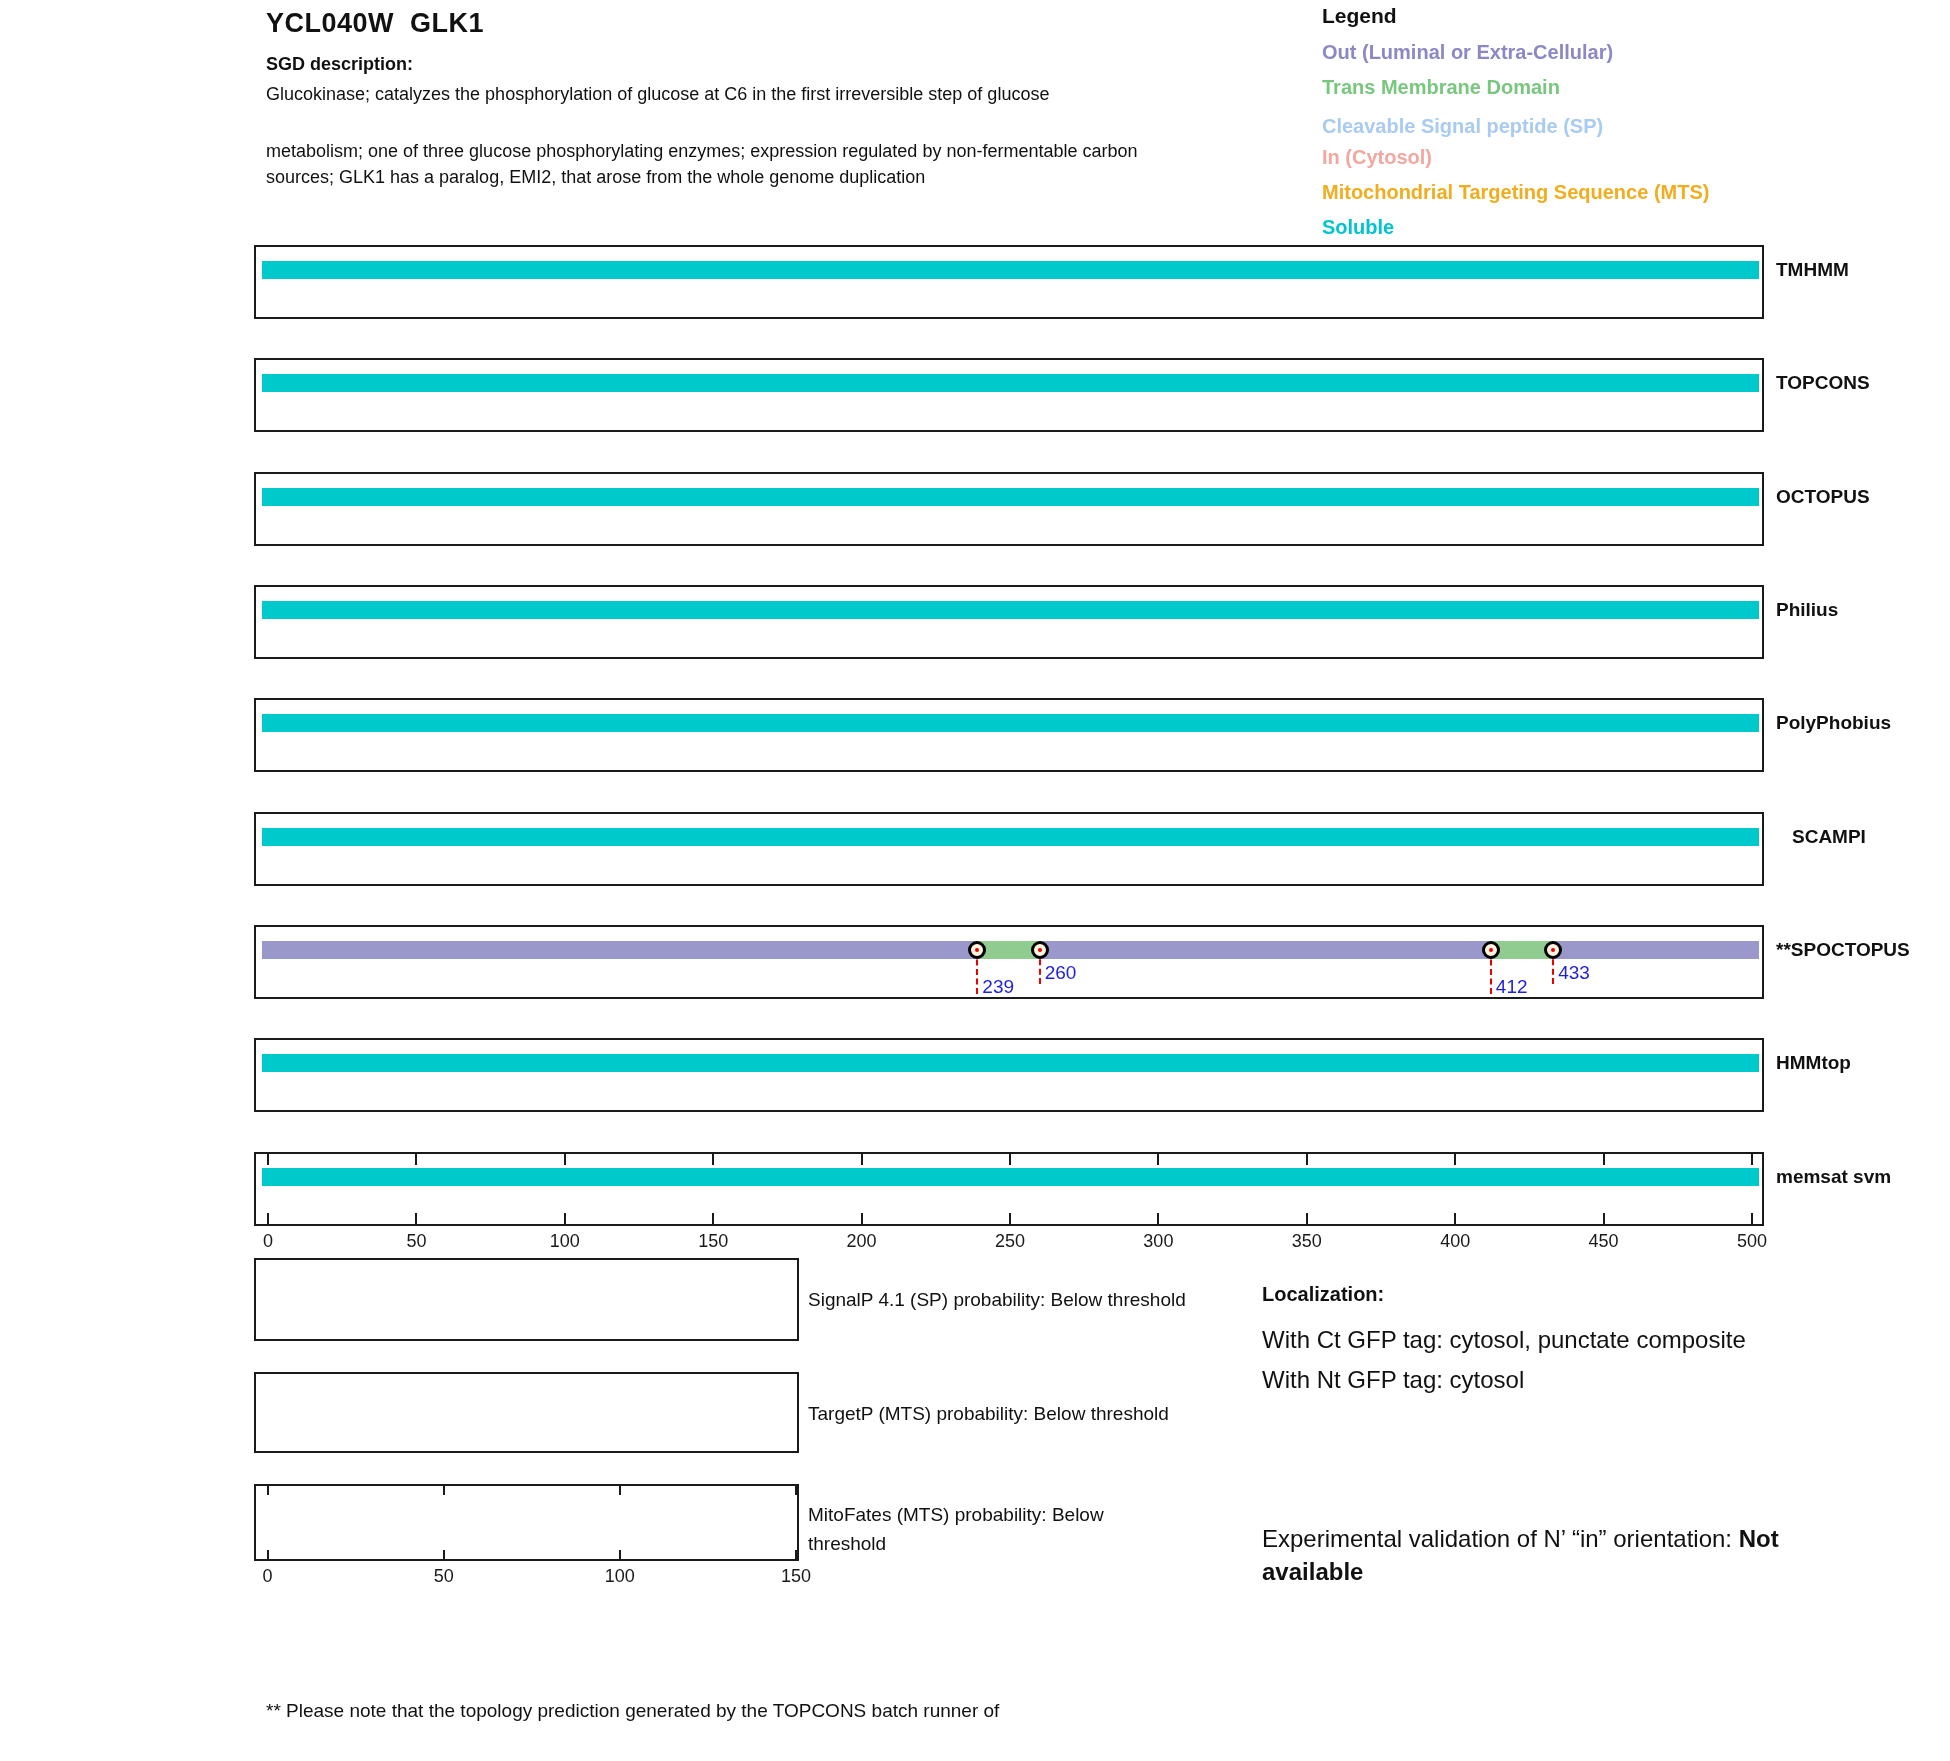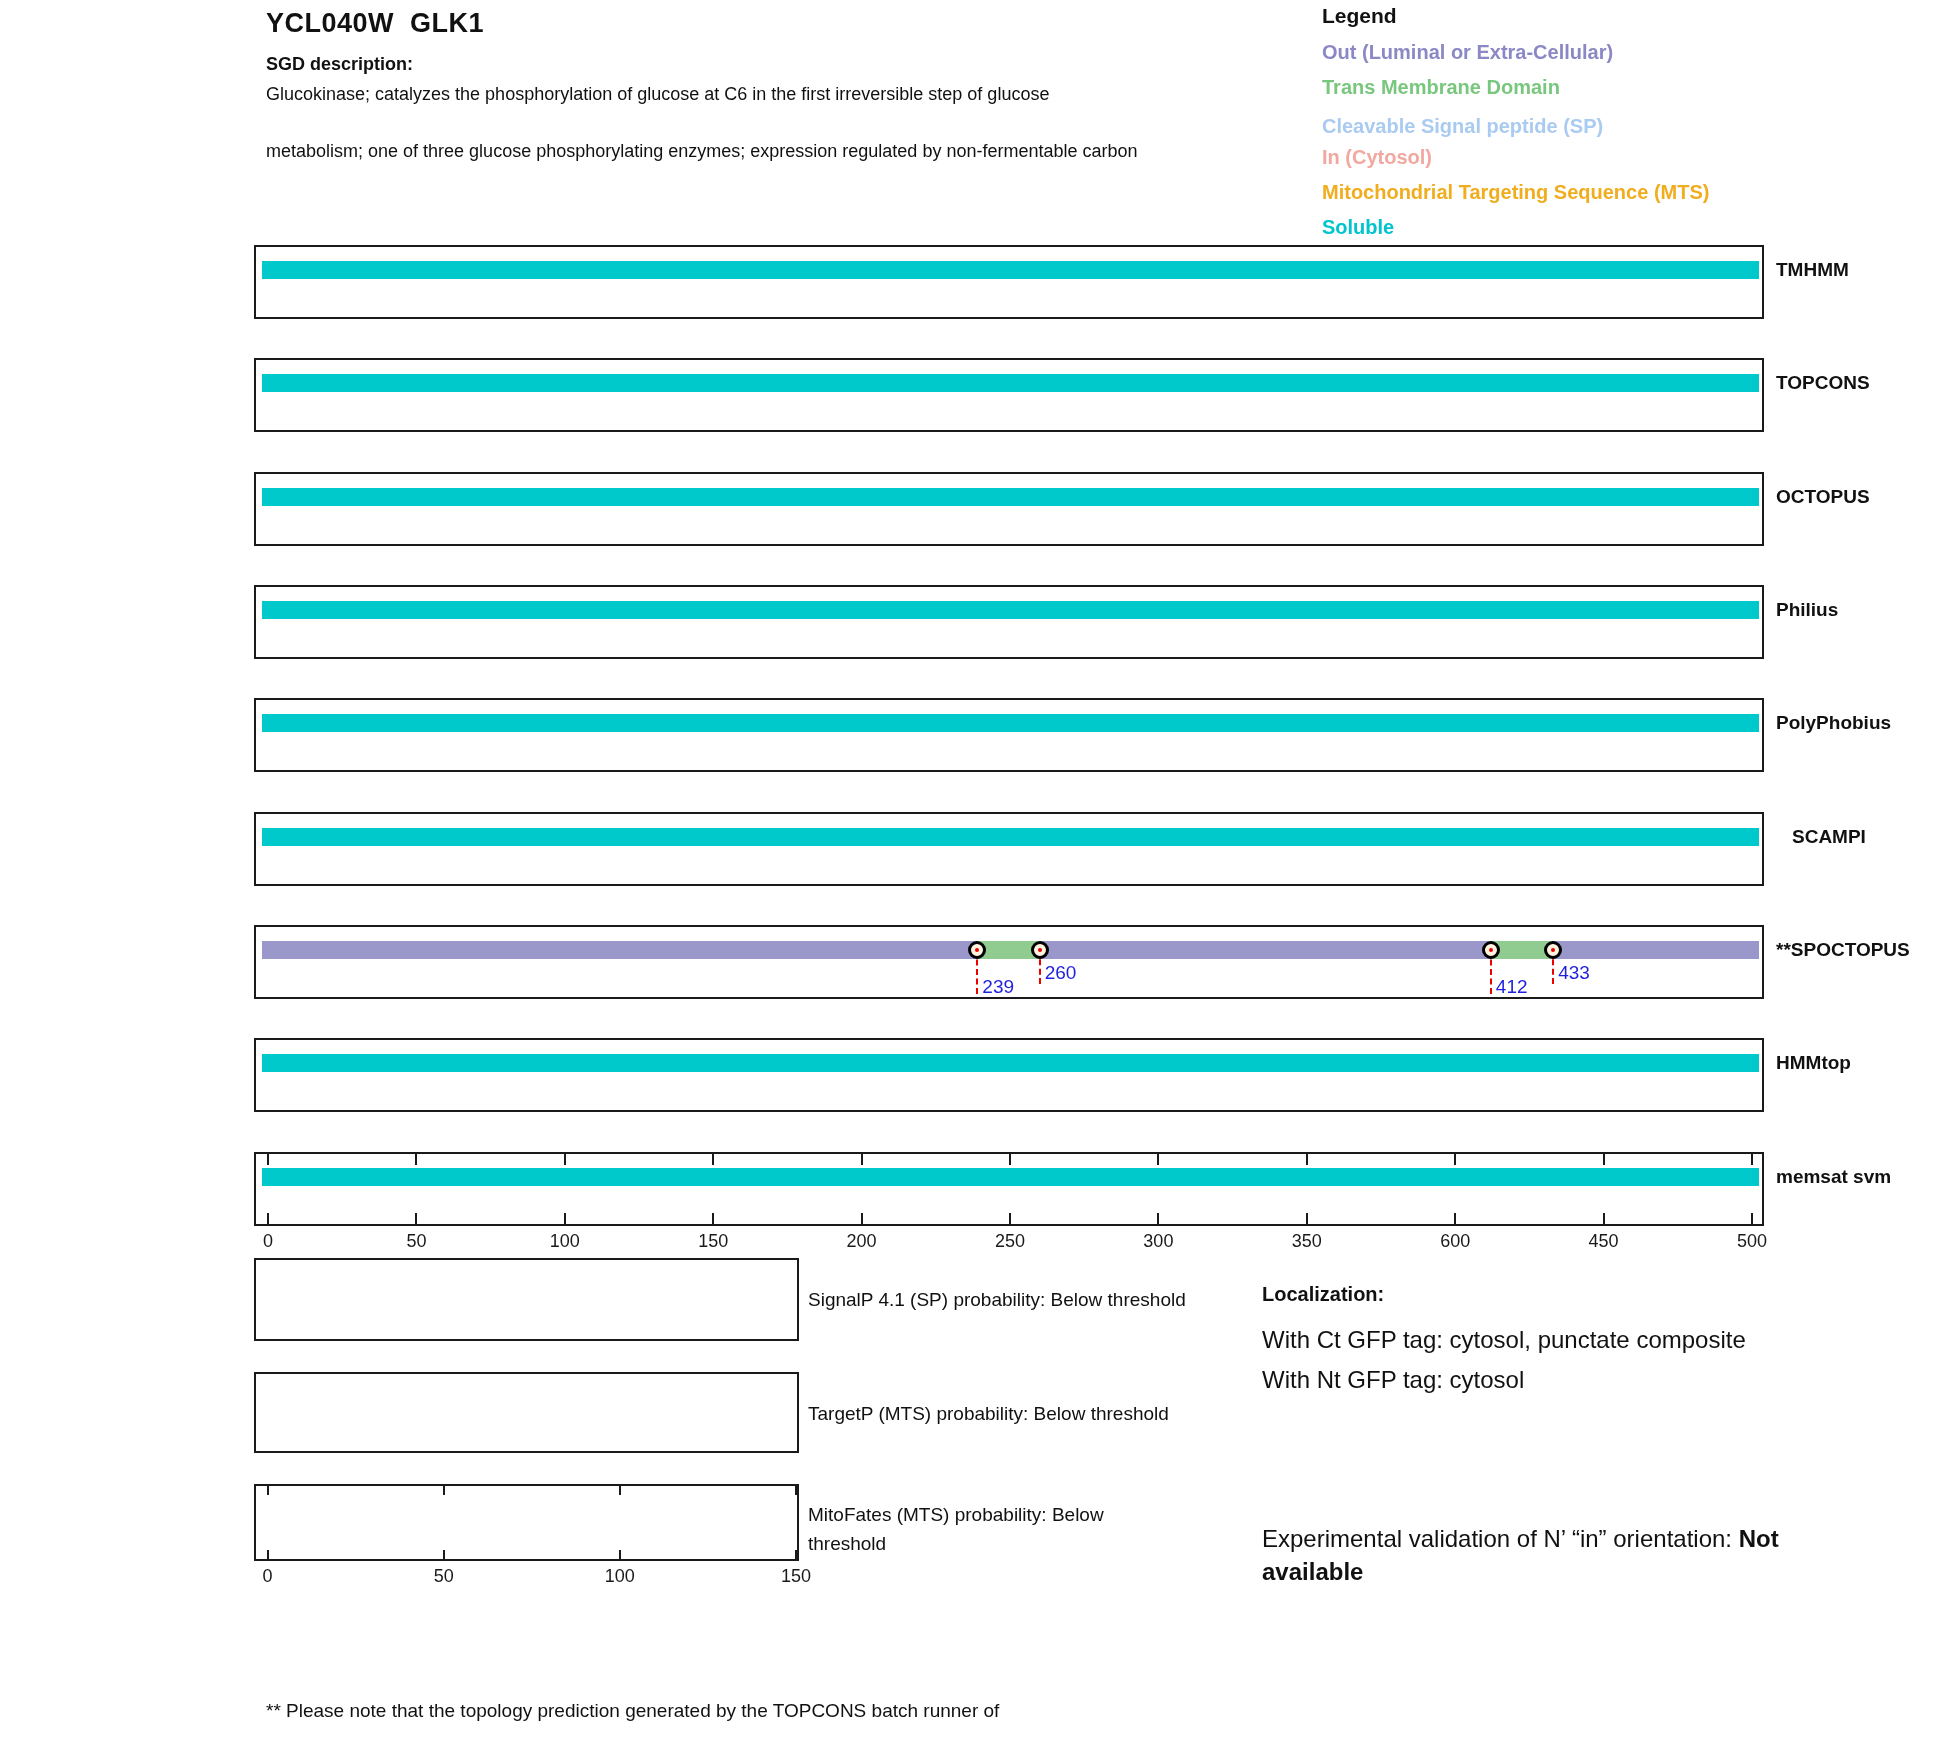--- a/index.html
+++ b/index.html
@@ -32,20 +32,21 @@
 </head>
 <body>
 
 <div id="page">
 
   <div class="abs title" style="left:266px;top:8px;">YCL040W  GLK1</div>
   <div class="abs sgd-label" style="left:266px;top:54px;">SGD description:</div>
   <div class="abs" style="left:266px;top:81px;">
     <div class="desc-line" style="line-height:26px;">Glucokinase; catalyzes the phosphorylation of glucose at C6 in the first irreversible step of glucose</div>
     <div class="desc-line" style="line-height:26px;margin-top:31px;">metabolism; one of three glucose phosphorylating enzymes; expression regulated by non-fermentable carbon</div>
+    <div class="desc-line" style="line-height:26px;">sources; GLK1 has a paralog, EMI2, that arose from the whole genome duplication</div>
   </div>
 
   <div class="abs legend-title" style="left:1322px;top:4px;">Legend</div>
   <div id="legend-items">
       <div class="abs legend-item" style="left: 1322px; top: 41px; color: rgb(140, 136, 198);">Out (Luminal or Extra-Cellular)</div>
       <div class="abs legend-item" style="left: 1322px; top: 76px; color: rgb(121, 199, 126);">Trans Membrane Domain</div>
       <div class="abs legend-item" style="left: 1322px; top: 115px; color: rgb(169, 203, 241);">Cleavable Signal peptide (SP)</div>
       <div class="abs legend-item" style="left: 1322px; top: 146px; color: rgb(242, 167, 159);">In (Cytosol)</div>
       <div class="abs legend-item" style="left: 1322px; top: 181px; color: rgb(240, 173, 30);">Mitochondrial Targeting Sequence (MTS)</div>
       <div class="abs legend-item" style="left: 1322px; top: 216px; color: rgb(0, 196, 206);">Soluble</div>
@@ -122,21 +123,21 @@
       <div class="tick" style="left: 1009px; top: 1213px; height: 11px;"></div>
       <div class="axis-num" style="left: 980px; top: 1231px;">250</div>
       <div class="tick" style="left: 1157.4px; top: 1154px; height: 11px;"></div>
       <div class="tick" style="left: 1157.4px; top: 1213px; height: 11px;"></div>
       <div class="axis-num" style="left: 1128.4px; top: 1231px;">300</div>
       <div class="tick" style="left: 1305.8px; top: 1154px; height: 11px;"></div>
       <div class="tick" style="left: 1305.8px; top: 1213px; height: 11px;"></div>
       <div class="axis-num" style="left: 1276.8px; top: 1231px;">350</div>
       <div class="tick" style="left: 1454.2px; top: 1154px; height: 11px;"></div>
       <div class="tick" style="left: 1454.2px; top: 1213px; height: 11px;"></div>
-      <div class="axis-num" style="left: 1425.2px; top: 1231px;">600</div>
+      <div class="axis-num" style="left: 1425.2px; top: 1231px;">400</div>
       <div class="tick" style="left: 1602.6px; top: 1154px; height: 11px;"></div>
       <div class="tick" style="left: 1602.6px; top: 1213px; height: 11px;"></div>
       <div class="axis-num" style="left: 1573.6px; top: 1231px;">450</div>
       <div class="tick" style="left: 1751px; top: 1154px; height: 11px;"></div>
       <div class="tick" style="left: 1751px; top: 1213px; height: 11px;"></div>
       <div class="axis-num" style="left: 1722px; top: 1231px;">500</div>
     </div>
   <div id="prob-plots-layer">
       <div class="box" style="left: 254px; top: 1258px; width: 545px; height: 83px;"></div>
       <div class="plot-caption" style="left: 808px; top: 1285px; width: 520px;">SignalP 4.1 (SP) probability: Below threshold</div>

